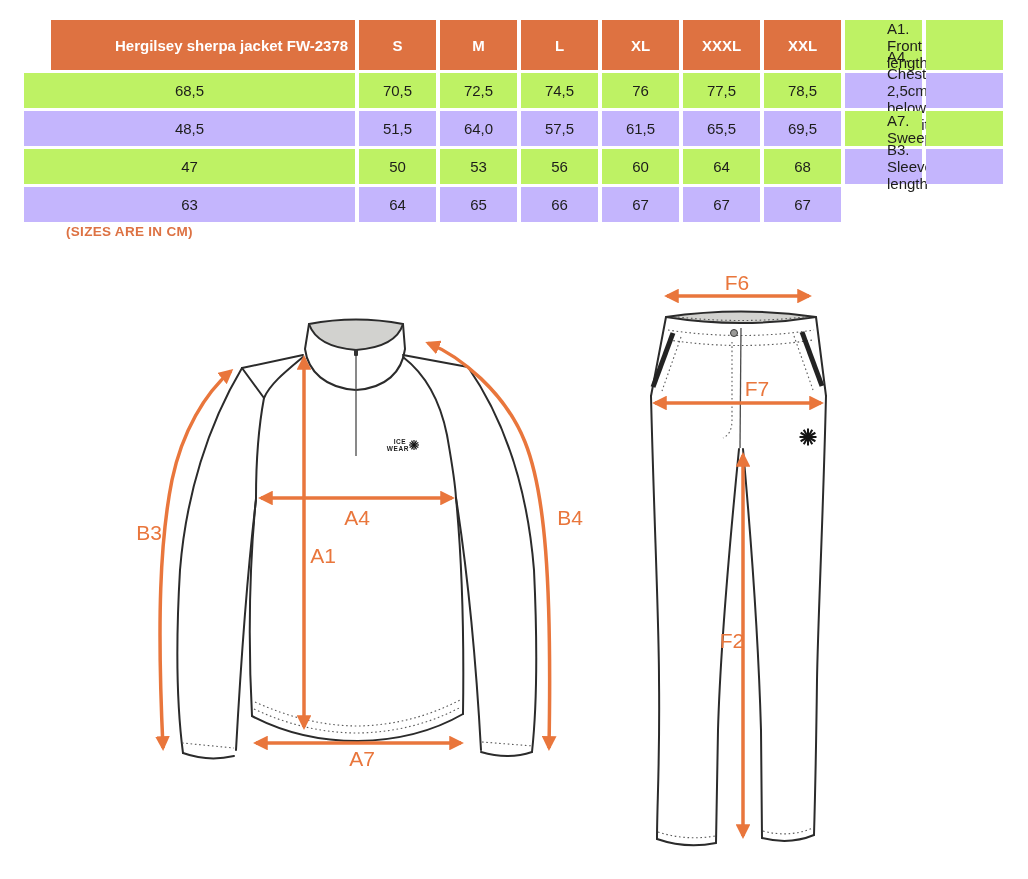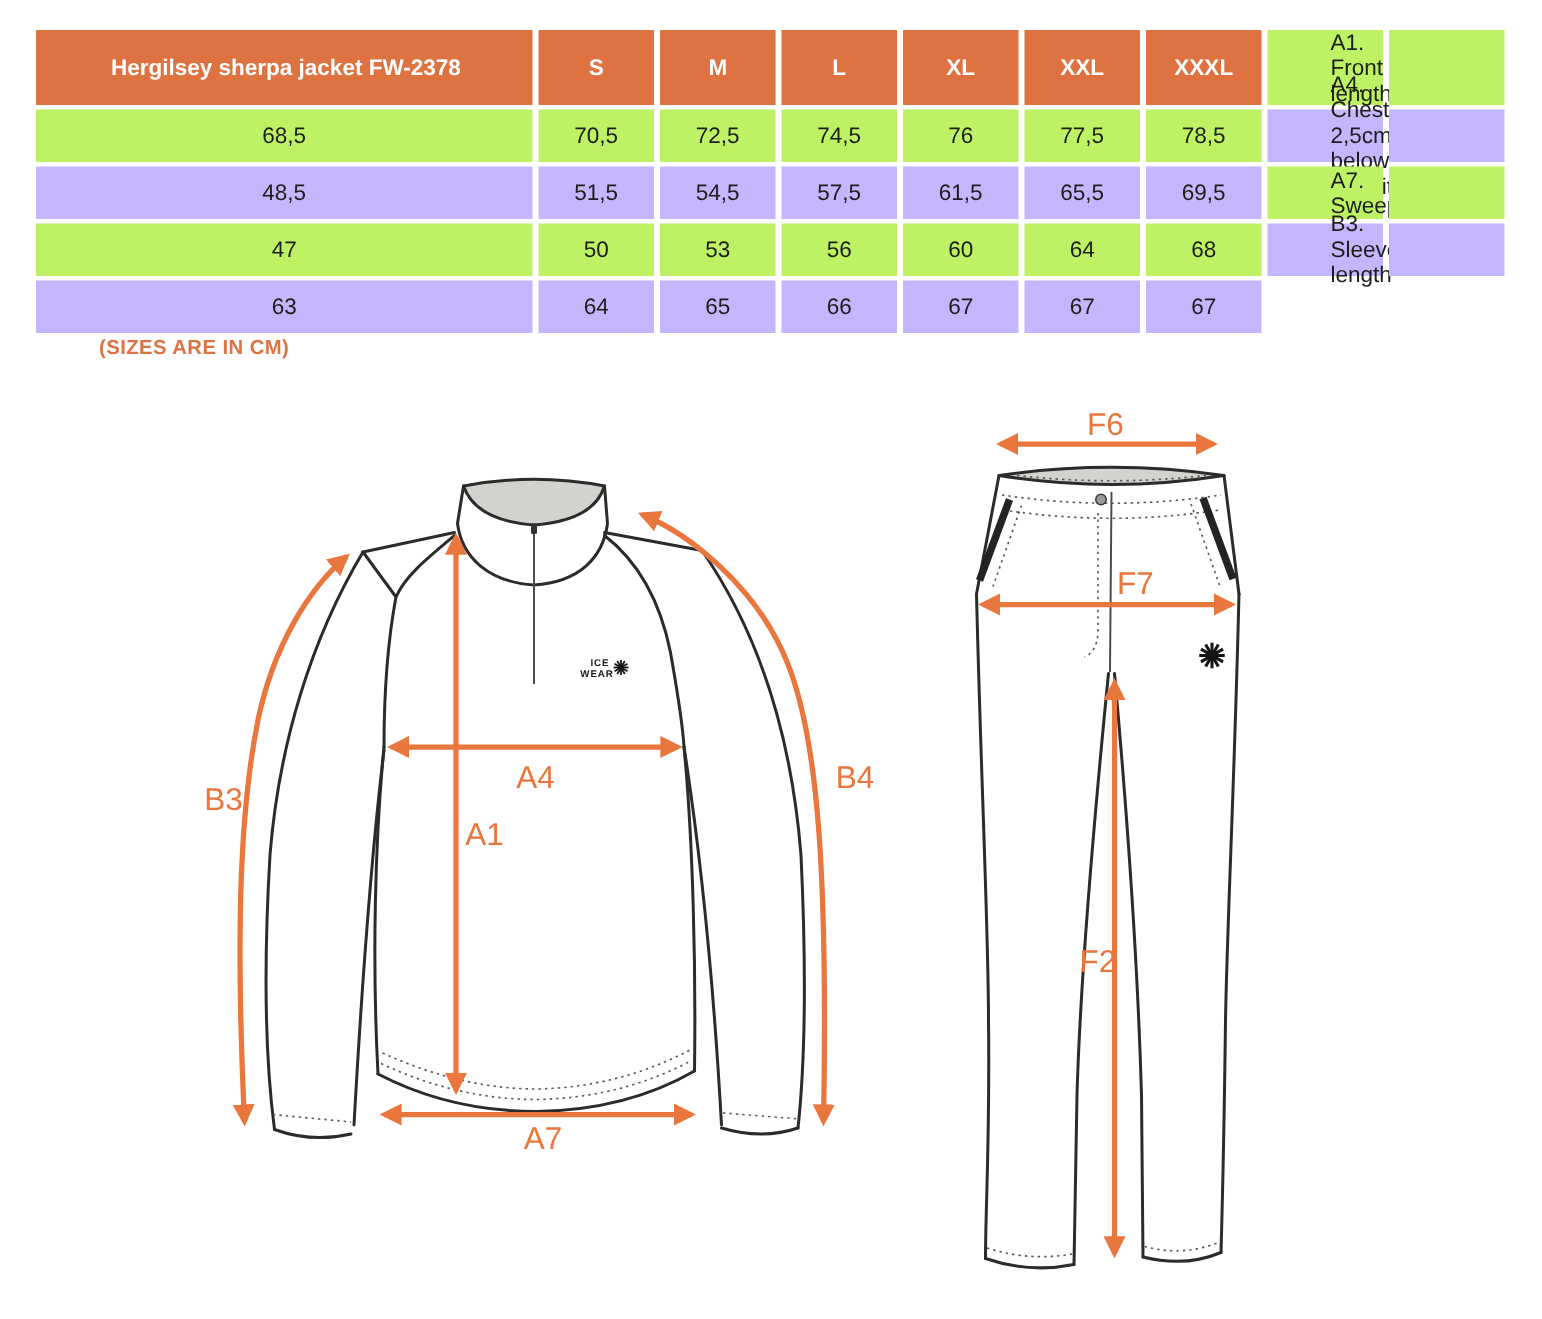--- a/index.html
+++ b/index.html
@@ -6,21 +6,21 @@
   body{width:1028px;height:879px;position:relative;overflow:hidden;
        font-family:"Liberation Sans",sans-serif;}
 
   
   .size-table{position:absolute;left:24px;top:20px;
     display:grid;grid-template-columns:331px repeat(8,77px);
     grid-template-rows:50px repeat(4,35px);
     column-gap:4px;row-gap:3px;}
   .th{background:#DE7241;color:#ffffff;font-weight:bold;font-size:15px;
       display:flex;align-items:center;justify-content:center;}
-  .th.label{justify-content:flex-start;padding-left:50px;}
+  .th.label{justify-content:flex-start;padding-left:64px;margin-left:27px;}
   .td{font-size:15px;color:#1d1d1b;display:flex;align-items:center;justify-content:center;}
   .td.label{justify-content:flex-start;padding-left:42px;}
   .r-dark{background:#bef264;}
   .r-light{background:#c4b5fd;}
 
   .note{position:absolute;left:66px;top:224px;color:#DD7243;
         font-size:13.5px;font-weight:700;letter-spacing:.3px;}
 
   
   .diagram{position:absolute;left:0;top:260px;width:1028px;height:619px;}
@@ -37,38 +37,38 @@
 </style>
 </head>
 <body>
 
 <div class="size-table">
   <div class="th label">Hergilsey sherpa jacket FW-2378</div>
   <div class="th">S</div>
   <div class="th">M</div>
   <div class="th">L</div>
   <div class="th">XL</div>
+  <div class="th">XXXL</div>
   <div class="th">XXL</div>
-  <div class="th">XXXL</div>
 
   <div class="td label r-dark">A1. Front length</div>
   <div class="td r-dark"></div>
   <div class="td r-dark">68,5</div>
   <div class="td r-dark">70,5</div>
   <div class="td r-dark">72,5</div>
   <div class="td r-dark">74,5</div>
   <div class="td r-dark">76</div>
   <div class="td r-dark">77,5</div>
   <div class="td r-dark">78,5</div>
 
   <div class="td label r-light">A4. Chest 2,5cm below armpit</div>
   <div class="td r-light"></div>
   <div class="td r-light">48,5</div>
   <div class="td r-light">51,5</div>
-  <div class="td r-light">54,5</div>
+  <div class="td r-light">64,0</div>
   <div class="td r-light">57,5</div>
   <div class="td r-light">61,5</div>
   <div class="td r-light">65,5</div>
   <div class="td r-light">69,5</div>
 
   <div class="td label r-dark">A7. Sweep</div>
   <div class="td r-dark"></div>
   <div class="td r-dark">47</div>
   <div class="td r-dark">50</div>
   <div class="td r-dark">53</div>

